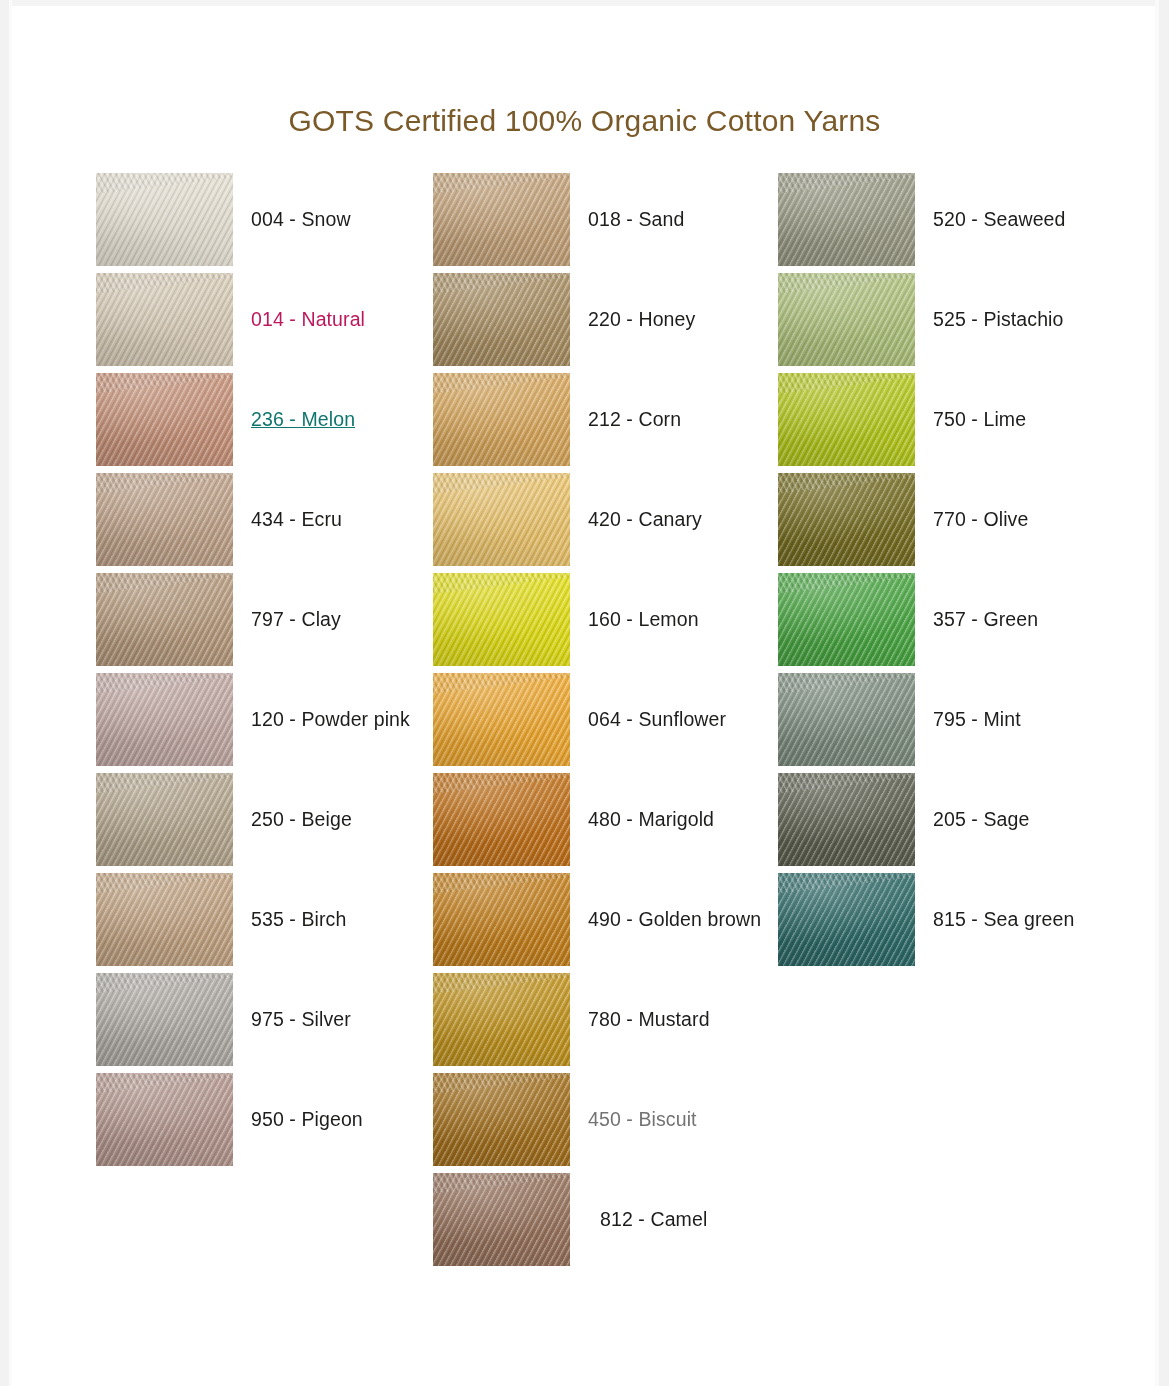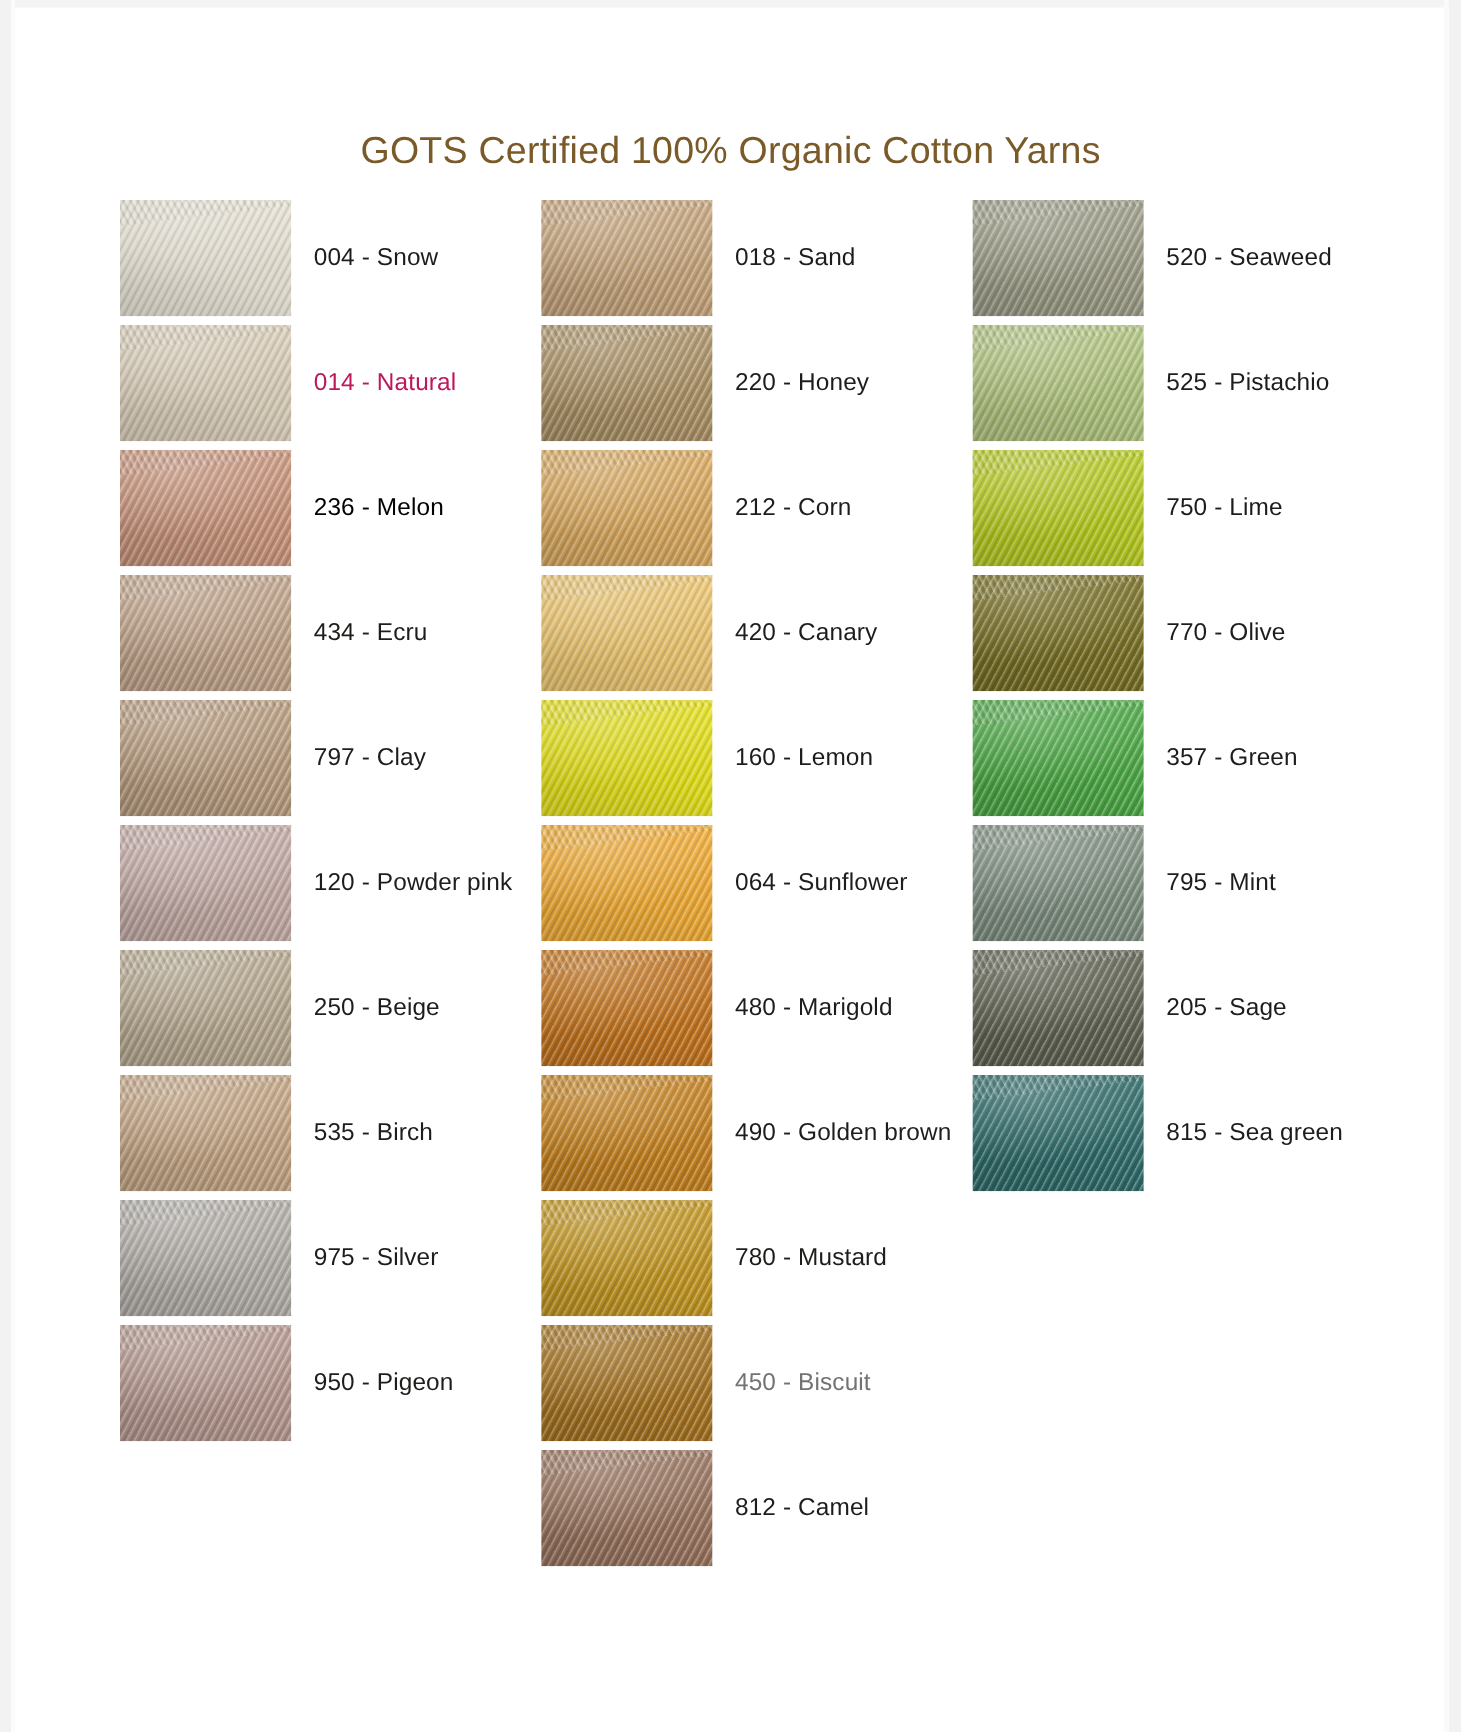--- a/index.html
+++ b/index.html
@@ -63,21 +63,21 @@
   }
 
   #columns {
     position: absolute;
     left: 0;
     top: 160px;
     width: 1169px;
   }
   .column {
     position: absolute;
-    top: 0;
+    top: 13px;
   }
   #col-0 { left: 96px;  width: 340px; }
   #col-1 { left: 433px; width: 340px; }
   #col-2 { left: 778px; width: 340px; }
 
   .yarn-row {
     position: relative;
     height: 100px;
   }
   .swatch {
@@ -181,21 +181,21 @@
           </div>
           <div class="yarn-label" style="color: #be185d;">014 - Natural</div>
         </div>
         <div class="yarn-row">
           <div class="swatch">
             <div class="base" style="background: rgb(199, 146, 121);"></div>
             <div class="threads"></div>
             <div class="threads2"></div>
             <div class="shade"></div>
           </div>
-          <div class="yarn-label" style="color: #000000;">236 - Melon</div>
+          <div class="yarn-label" style="color: #0f766e; text-decoration: underline;">236 - Melon</div>
         </div>
         <div class="yarn-row">
           <div class="swatch">
             <div class="base" style="background: rgb(191, 162, 137);"></div>
             <div class="threads"></div>
             <div class="threads2"></div>
             <div class="shade"></div>
           </div>
           <div class="yarn-label" style="color: rgb(29, 29, 27);">434 - Ecru</div>
         </div>
@@ -345,21 +345,21 @@
           </div>
           <div class="yarn-label" style="color: #737373;">450 - Biscuit</div>
         </div>
         <div class="yarn-row">
           <div class="swatch">
             <div class="base" style="background: rgb(151, 114, 92);"></div>
             <div class="threads"></div>
             <div class="threads2"></div>
             <div class="shade"></div>
           </div>
-          <div class="yarn-label" style="color: rgb(29, 29, 27);">812 - Camel</div>
+          <div class="yarn-label" style="color: rgb(29, 29, 27); margin-left: 12px;">812 - Camel</div>
         </div>
       </div>
     <div class="column" id="col-2">
         <div class="yarn-row">
           <div class="swatch">
             <div class="base" style="background: rgb(154, 154, 133);"></div>
             <div class="threads"></div>
             <div class="threads2"></div>
             <div class="shade"></div>
           </div>

